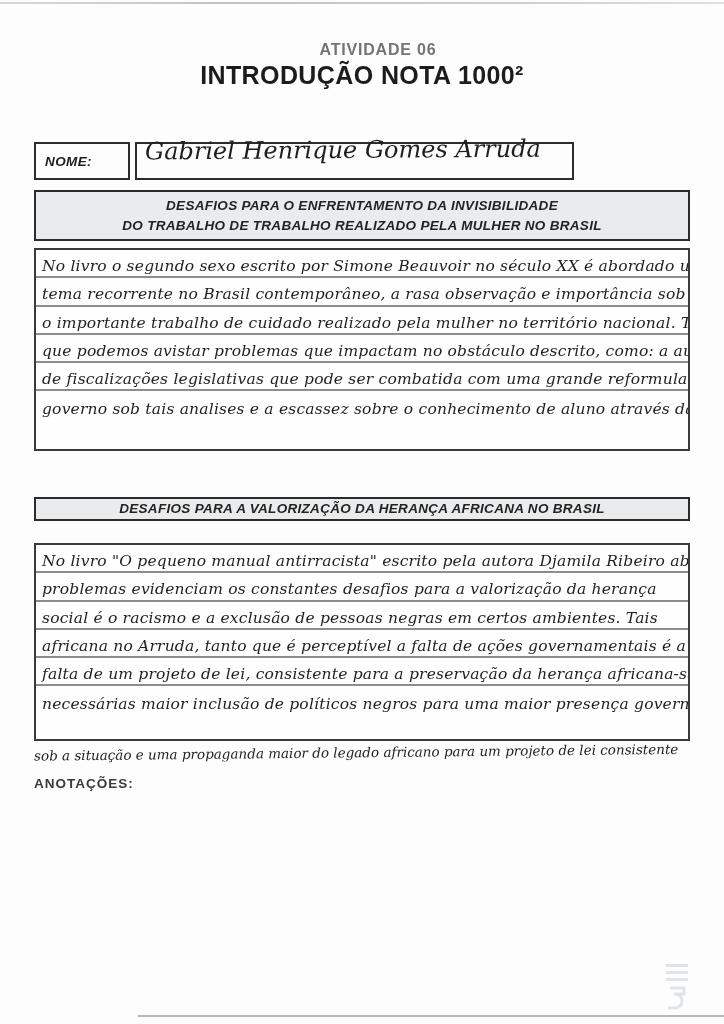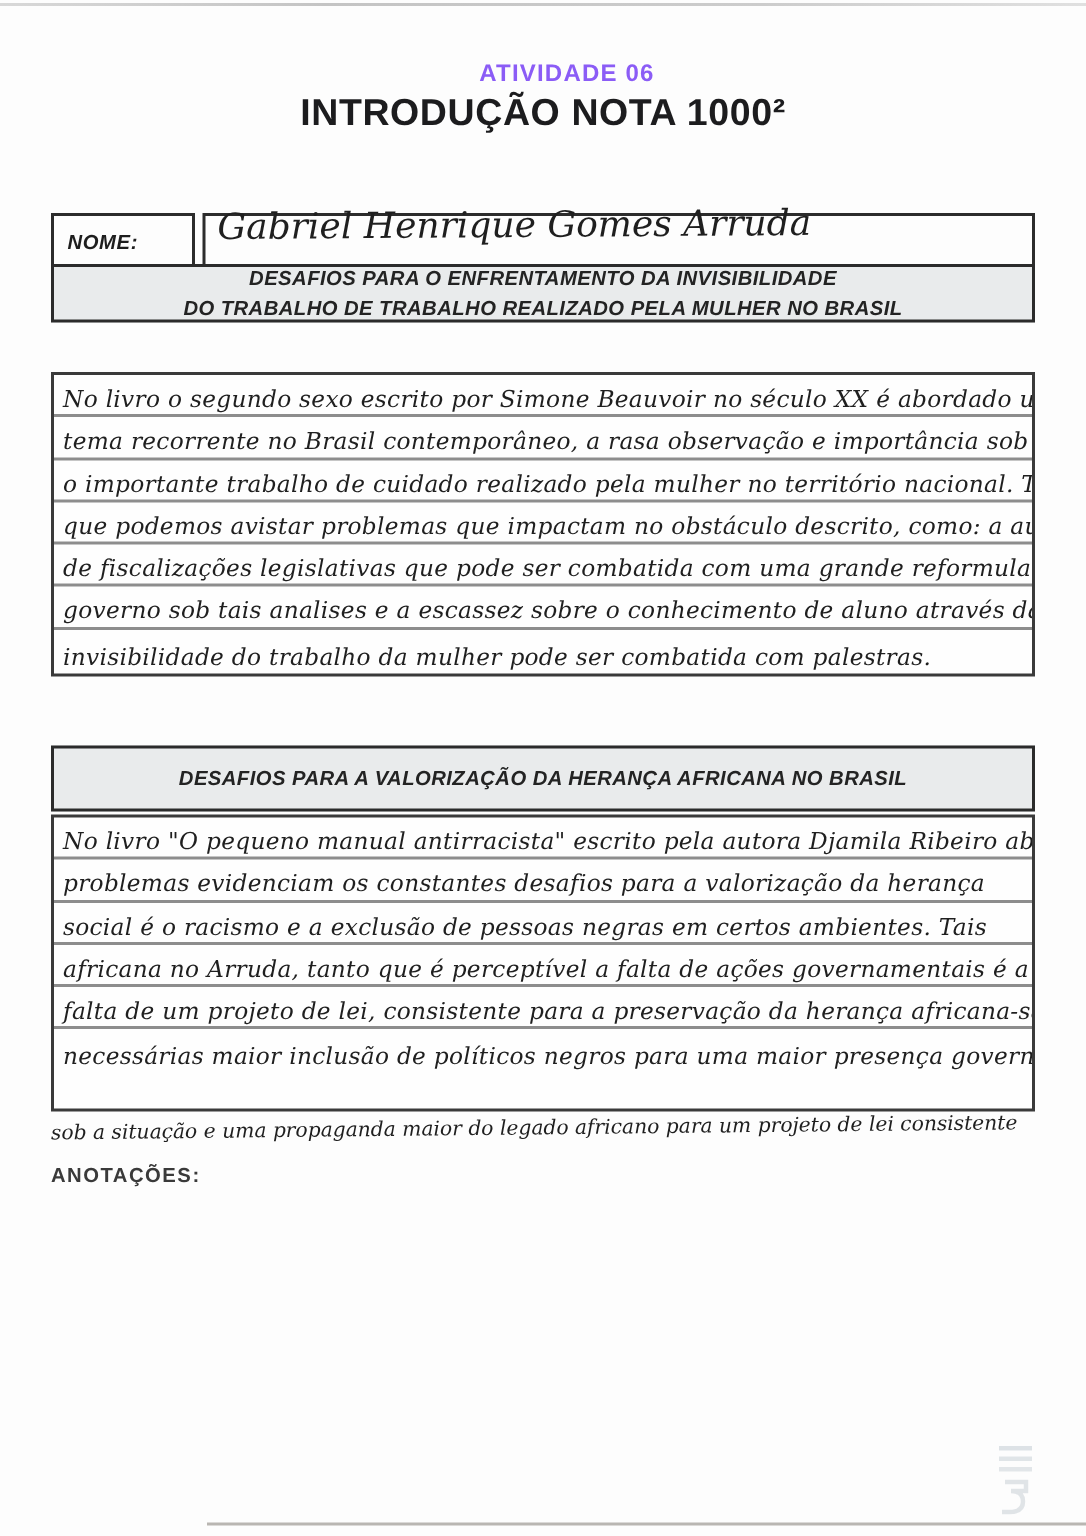--- a/index.html
+++ b/index.html
@@ -15,30 +15,30 @@
     background:linear-gradient(to right,#d8d8d8,#c4c4c4 30%,#cccccc 70%,#e0e0e0);
   }
   .scan-bottom-edge{
     position:absolute;top:1015px;left:138px;width:586px;height:2px;
     background:#b9b6b2;
   }
   
   .title-block{position:absolute;top:41px;left:0;width:724px;text-align:center;}
   .activity-label{
     font-size:16px;font-weight:800;letter-spacing:0.8px;
-    color:#8b5cf6;
+    color:#737373;
     padding-left:32px;
   }
   .main-title{
     margin-top:2px;
     font-size:25px;font-weight:800;letter-spacing:0.4px;
     color:#1c1c1e;
   }
   
-  .nome-row{position:absolute;top:142px;left:34px;width:656px;height:38px;display:flex;}
+  .nome-row{position:absolute;top:142px;left:34px;width:540px;height:38px;display:flex;}
   .nome-label-box{
     width:96px;height:100%;box-sizing:border-box;
     border:2px solid #2c2c2c;background:#fdfdfd;
     display:flex;align-items:center;padding-left:9px;
     font-size:13.5px;font-weight:800;font-style:italic;color:#1e1e1e;letter-spacing:0.4px;
   }
   .nome-value-box{
     flex:1;height:100%;box-sizing:border-box;margin-left:5px;
     border:2px solid #2c2c2c;background:#fdfdfd;
     position:relative;overflow:visible;
@@ -54,22 +54,22 @@
     transform:rotate(-0.4deg);
   }
   
   .section-header{
     position:absolute;left:34px;width:656px;box-sizing:border-box;
     border:2px solid #2b2b2b;background:#e9ebec;
     display:flex;flex-direction:column;justify-content:center;align-items:center;
     font-size:13.5px;font-weight:800;font-style:italic;color:#232323;
     letter-spacing:0.3px;text-align:center;line-height:1.45;
   }
-  .header-1{top:176px;height:39px;}
-  .header-2{top:497px;height:44px;}
+  .header-1{top:190px;height:51px;}
+  .header-2{top:497px;height:24px;}
   
   .writing-box{
     position:absolute;left:34px;width:656px;box-sizing:border-box;
     border:2px solid #3a3a3a;background:#fefefe;
   }
   .writing-box-1{top:248px;height:203px;}
   .writing-box-2{top:543px;height:198px;}
   .ruled-line{
     height:28.3px;box-sizing:border-box;
     border-bottom:2px solid #8d8d8d;
@@ -134,23 +134,20 @@
       </div>
     <div class="ruled-line">
         <span class="handwriting line-text">que podemos avistar problemas que impactam no obstáculo descrito, como: a ausência</span>
       </div>
     <div class="ruled-line">
         <span class="handwriting line-text">de fiscalizações legislativas que pode ser combatida com uma grande reformulação do</span>
       </div>
     <div class="ruled-line">
         <span class="handwriting line-text">governo sob tais analises e a escassez sobre o conhecimento de aluno através da</span>
       </div>
-    <div class="ruled-line">
-        <span class="handwriting line-text">invisibilidade do trabalho da mulher pode ser combatida com palestras.</span>
-      </div>
   </div>
 
   <div class="section-header header-2">
     <span>DESAFIOS PARA A VALORIZAÇÃO DA HERANÇA AFRICANA NO BRASIL</span>
   </div>
 
   <div class="writing-box writing-box-2">
     <div class="ruled-line">
         <span class="handwriting line-text">No livro "O pequeno manual antirracista" escrito pela autora Djamila Ribeiro aborda</span>
       </div>

